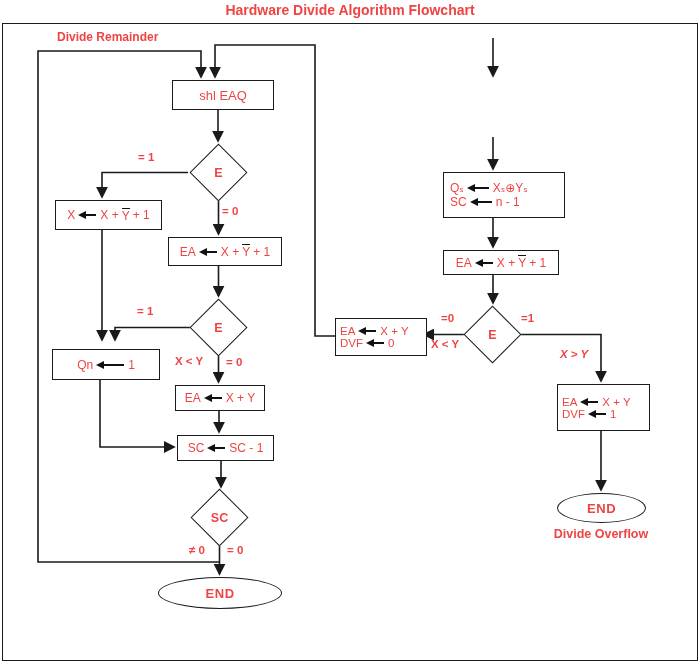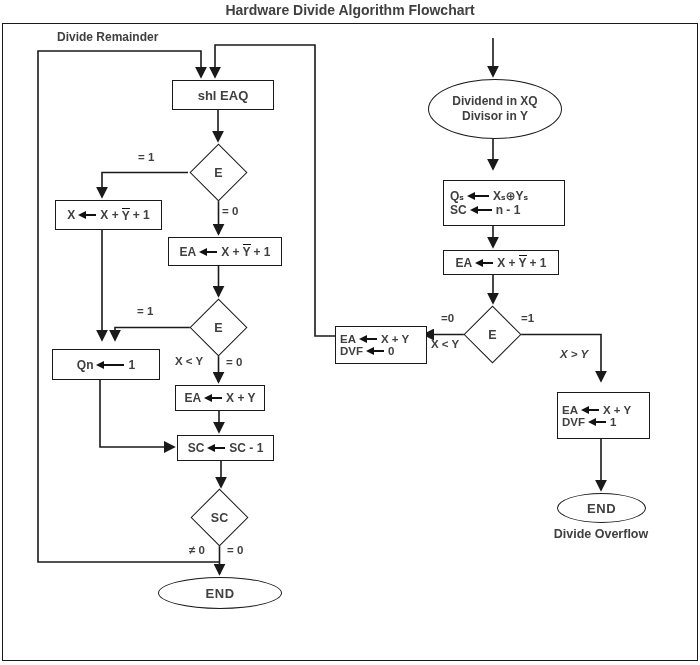--- a/index.html
+++ b/index.html
@@ -1,26 +1,26 @@
 <!DOCTYPE html>
 <html><head>
 <meta charset="utf-8">
 <style>
   html,body{margin:0;padding:0;background:#ffffff;}
   #stage{
     position:relative;width:700px;height:665px;background:#ffffff;
-    font-family:"Liberation Sans","DejaVu Sans",sans-serif;color:#404040;
+    font-family:"Liberation Sans","DejaVu Sans",sans-serif;color:#ef4444;
     overflow:hidden;
   }
   #frame{position:absolute;left:2px;top:23px;width:694px;height:636px;border:1.6px solid #1a1a1a;}
   #title{position:absolute;left:0;top:2px;width:700px;text-align:center;font-weight:bold;font-size:14px;}
   svg.wires{position:absolute;left:0;top:0;pointer-events:none;}
   .pbox{position:absolute;border:1.7px solid #1a1a1a;background:#fff;display:flex;flex-direction:column;
-        align-items:center;justify-content:center;font-weight:bold;font-size:12px;white-space:nowrap;}
-  .pbox.lalign{align-items:flex-start;padding-left:6px;margin-top:8px;}
+        align-items:center;justify-content:center;font-weight:normal;font-size:12px;white-space:nowrap;}
+  .pbox.lalign{align-items:flex-start;padding-left:6px;}
   .row{display:flex;align-items:center;white-space:nowrap;}
   .arr{position:relative;display:inline-block;width:20px;height:2px;background:#111;margin:0 4px 0 5px;}
   .arr::before{content:"";position:absolute;left:-2px;top:-3px;width:0;height:0;
         border-top:4px solid transparent;border-bottom:4px solid transparent;border-right:8px solid #111;}
   .arr.w26{width:26px;} .arr.w16{width:16px;}
   .ov{display:inline-block;border-top:1.6px solid #111;line-height:1.05;margin:0 3px;padding-top:1px;}
   .diamond{position:absolute;width:57px;height:57px;display:flex;align-items:center;justify-content:center;}
   .dsq{position:absolute;left:8px;top:8px;width:39px;height:39px;border:1.7px solid #1a1a1a;transform:rotate(45deg);background:#fff;}
   .dlabel{position:relative;font-weight:bold;font-size:12.5px;}
   .oval{position:absolute;border:1.7px solid #1a1a1a;border-radius:50%;background:#fff;display:flex;
@@ -150,24 +150,20 @@
   <div class="diamond" style="left:191px;top:489px;">
     <div class="dsq"></div>
     <span class="dlabel">SC</span>
   </div>
 
   <div class="oval endlabel" style="left:158px;top:577px;width:122px;height:30px;">
     <span>END</span>
   </div>
 
 
-  <div class="oval" style="left:428px;top:79px;width:132px;height:58px;line-height:1.25;">
-    <span>Dividend in XQ</span>
-    <span>Divisor in Y</span>
-  </div>
 
   <div class="pbox lalign" style="left:443px;top:172px;width:114px;height:44px;">
     <div class="row">
       <span>Qₛ</span>
       <span class="arr"></span>
       <span>Xₛ⊕Yₛ</span>
     </div>
     <div class="row">
       <span>SC</span>
       <span class="arr"></span>

